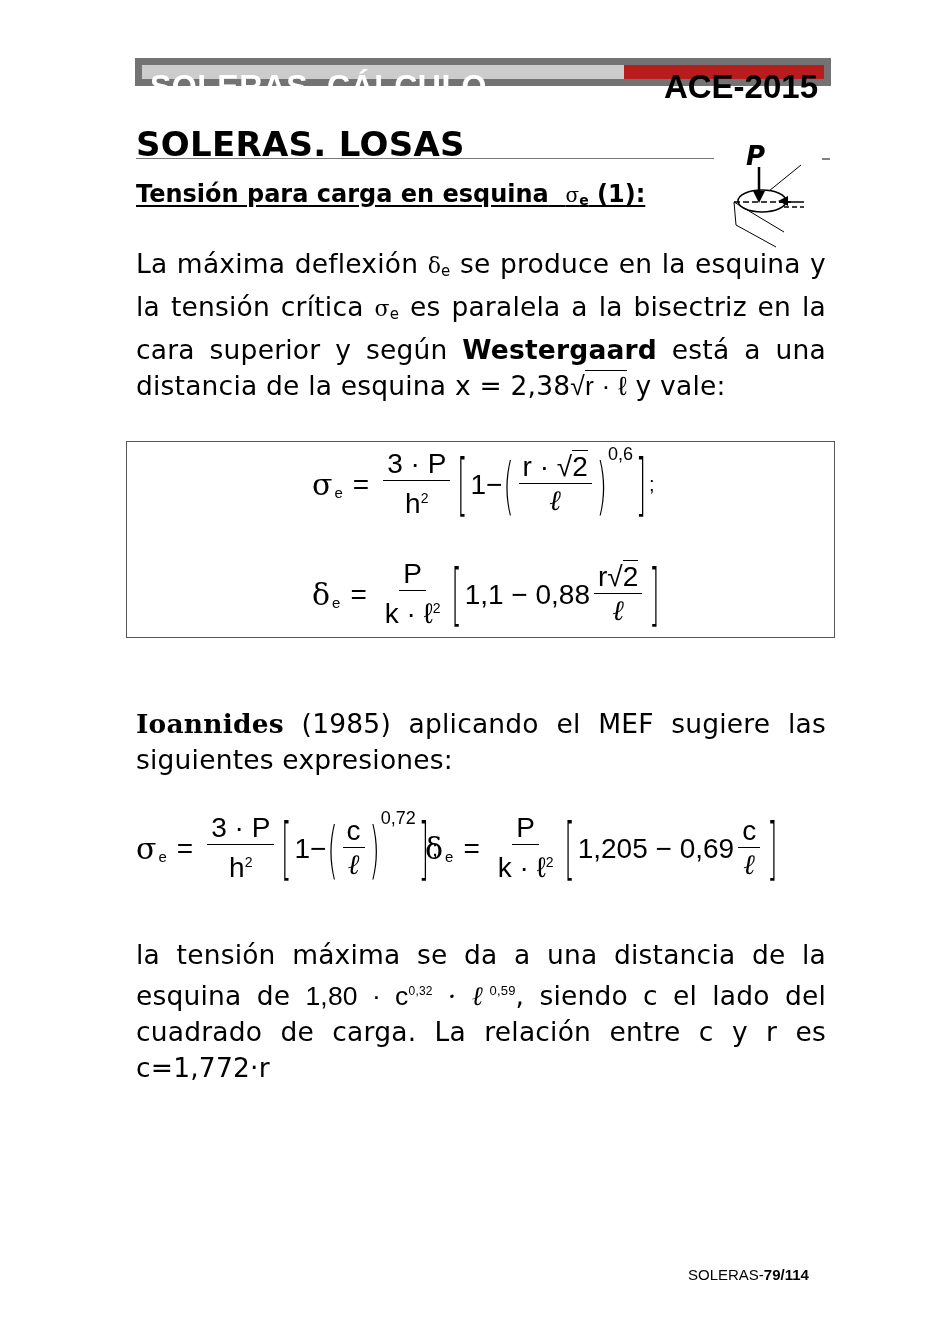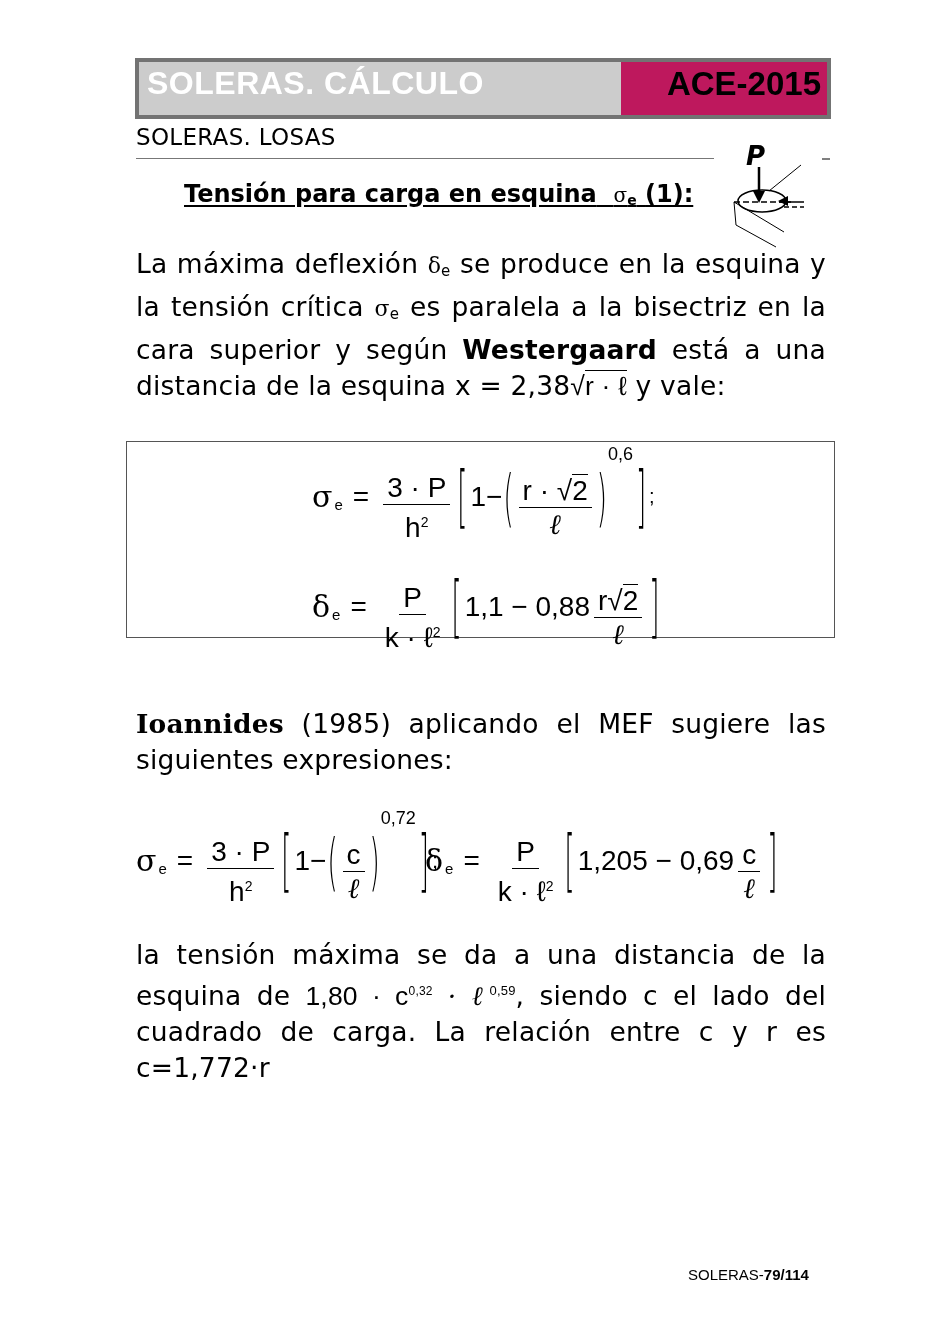--- a/index.html
+++ b/index.html
@@ -1,42 +1,42 @@
 <!DOCTYPE html>
 <html><head>
 <meta charset="utf-8">
 <style>
   html, body { margin:0; padding:0; background:#ffffff; }
   body { width:950px; height:1343px; position:relative; overflow:hidden; color:#000; font-family:"DejaVu Sans", sans-serif; }
   .abs { position:absolute; }
 
   
-  .hdr { left:135px; top:58px; width:696px; height:61px; border:4px solid #737373; display:flex; box-sizing:border-box; }
+  .hdr { left:135px; top:58px; width:696px; height:28px; border:7px solid #737373; display:flex; box-sizing:border-box; }
   .hdr-left { width:482px; background:#cccccc; color:#ffffff; font-family:"Liberation Sans", sans-serif; font-weight:bold; font-size:32px; line-height:43px; padding-left:8px; box-sizing:border-box; letter-spacing:0.5px; }
-  .hdr-right { flex:1; background:#be185d; color:#000; font-family:"Liberation Sans", sans-serif; font-weight:bold; font-size:33px; line-height:43px; text-align:right; padding-right:6px; box-sizing:border-box; }
+  .hdr-right { flex:1; background:#b91c1c; color:#000; font-family:"Liberation Sans", sans-serif; font-weight:bold; font-size:33px; line-height:43px; text-align:right; padding-right:6px; box-sizing:border-box; }
 
-  .h1 { left:136px; top:124px; font-weight:normal; font-size:23px; letter-spacing:0.3px; }
+  .h1 { left:136px; top:124px; font-weight:bold; font-size:34px; letter-spacing:0.3px; }
   .h1-rule { left:136px; top:158px; width:578px; height:1px; background:#777; }
-  .h2 { left:136px; top:180px; font-weight:bold; font-size:24px; text-decoration:underline; text-underline-offset:3px;margin-left:48px; }
+  .h2 { left:136px; top:180px; font-weight:bold; font-size:24px; text-decoration:underline; text-underline-offset:3px; }
   .h2 .sig { font-family:"DejaVu Serif", serif; font-weight:normal; font-size:20px; }
   .h2 .sub { font-size:14px; vertical-align:-3px; }
 
   .para { left:136px; width:690px; font-size:26.5px; line-height:36px; text-align:justify; letter-spacing:0.2px; }
   .para b { font-weight:bold;margin-top:48px; }
   .gr { font-family:"DejaVu Serif", serif; font-size:22px; }
   .gsub { font-size:15px; vertical-align:-3px; }
   .math { font-family:"Liberation Sans", sans-serif; }
   .ell { font-family:"DejaVu Serif", serif; font-style:italic; }
 
   .box { left:126px; top:441px; width:709px; height:197px; border:1px solid #555; box-sizing:border-box; }
 
   
   .frow { display:flex; align-items:center; font-family:"Liberation Sans", sans-serif; font-size:28px; white-space:nowrap; }
   .frac { display:inline-flex; flex-direction:column; align-items:center; margin:0 4px; }
-  .frac .num { padding:0 4px; border-bottom:1px solid #000; line-height:32px;margin-top:24px; }
+  .frac .num { padding:0 4px; border-bottom:1px solid #000; line-height:32px; }
   .frac .den { padding:0 4px; line-height:34px; }
   .brk { font-family:"DejaVu Sans", sans-serif; font-weight:200; transform:scaleY(2.6); display:inline-block; margin:0 3px; font-size:26px; }
   .par { font-family:"DejaVu Sans", sans-serif; font-weight:200; transform:scaleY(2.4); display:inline-block; font-size:26px; margin:0 1px; }
   .sup { font-size:18px; align-self:flex-start; margin-top:-4px; }
   .sub2 { font-size:15px; position:relative; top:8px; margin-left:2px; }
   .eq { margin:0 10px; }
   .greek { font-family:"DejaVu Serif", serif; font-size:30px; }
 
   
   .diagram { left:716px; top:135px; width:120px; height:115px; }

